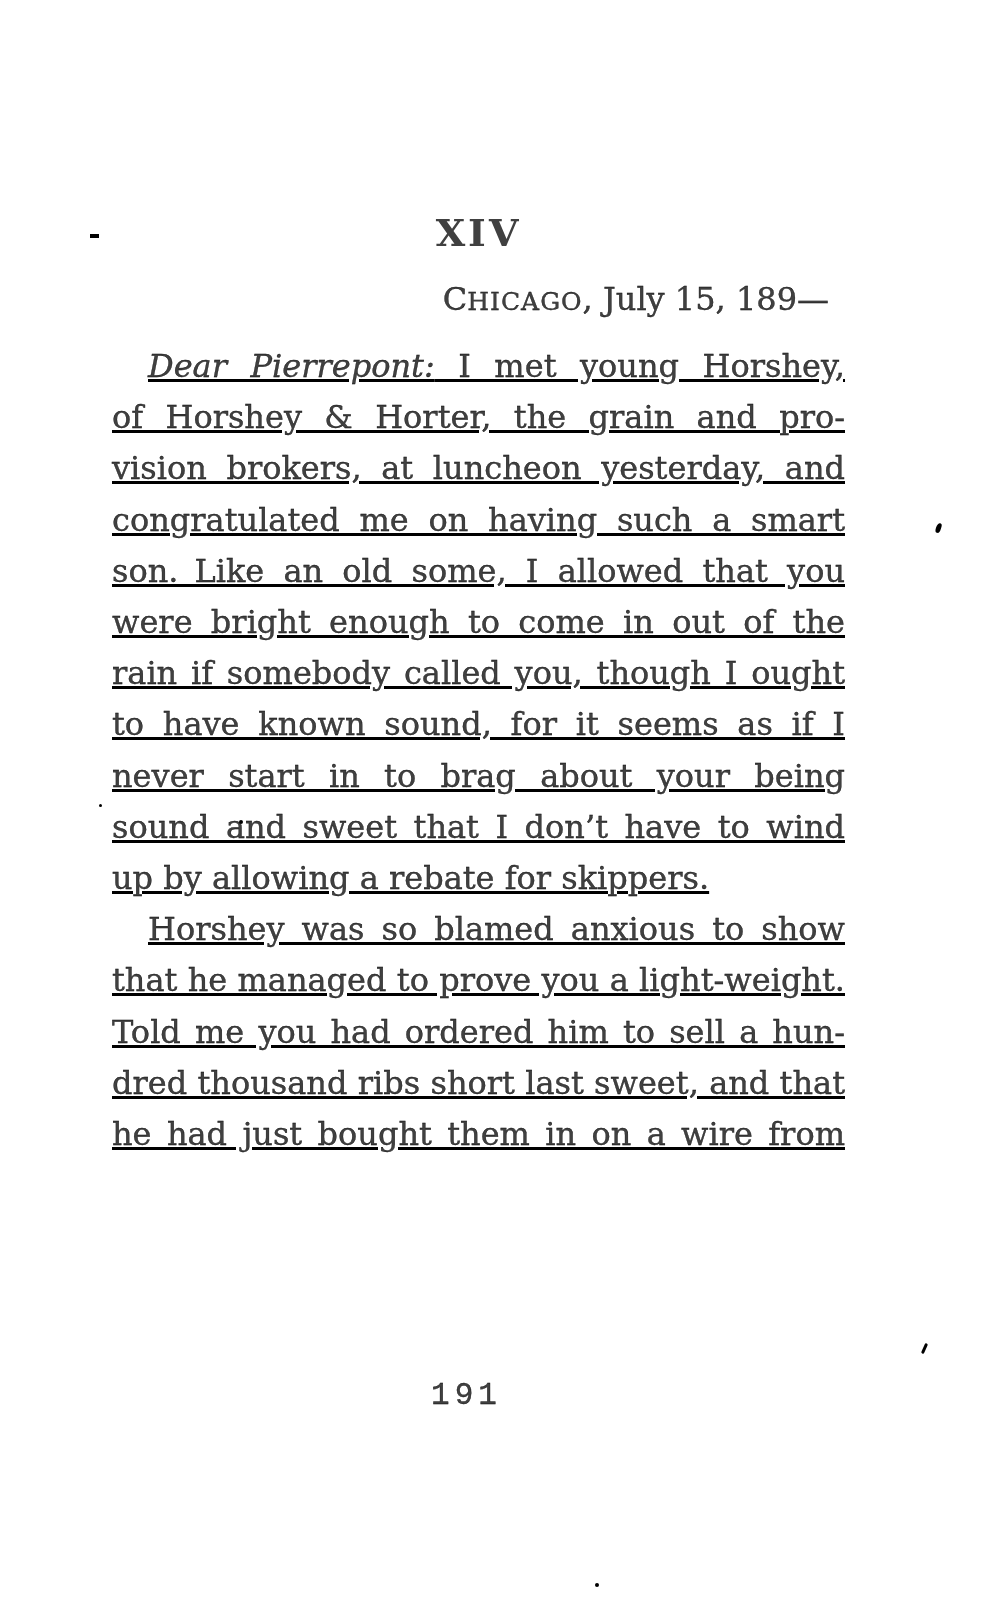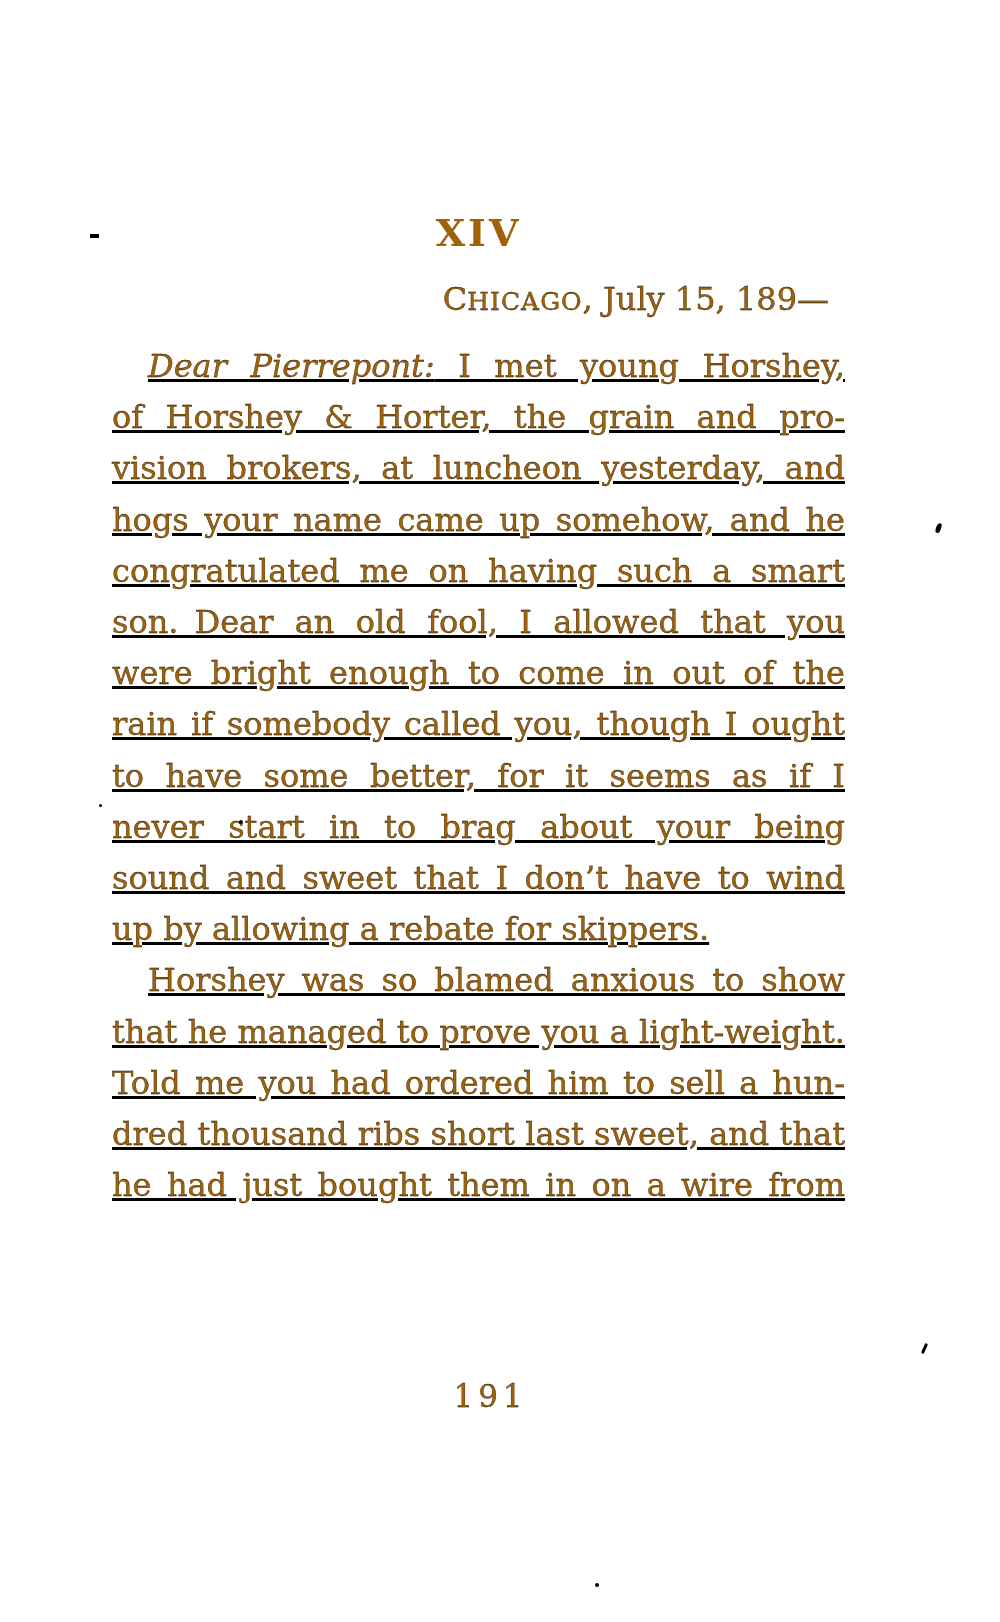--- a/index.html
+++ b/index.html
@@ -7,21 +7,21 @@
     padding: 0;
     background: #ffffff;
   }
   .sheet {
     position: relative;
     width: 1000px;
     height: 1622px;
     background: #ffffff;
     overflow: hidden;
     font-family: "DejaVu Serif", "Liberation Serif", serif;
-    color: #a16207;
+    color: #404040;
     -webkit-text-stroke: 0.3px #000000;
   }
   .heading {
     position: absolute;
     top: 210px;
     left: 112px;
     width: 733px;
     text-align: center;
     font-size: 38px;
     letter-spacing: 3px;
@@ -55,26 +55,27 @@
     text-align: justify;
     text-align-last: justify;
     white-space: normal;
   }
   .line.para-end { text-align-last: left; }
   .line.indent { text-indent: 36px; }
   .ital { font-style: italic; }
   .folio {
     position: absolute;
     top: 1378px;
-    left: 124px;
+    left: 100px;
     width: 733px;
     text-align: center;
     font-size: 31px;
     letter-spacing: 5px;
     font-variant-numeric: oldstyle-nums;
+    font-family: Liberation Mono, monospace;
   }
   .speck { position: absolute; background: #000; }
   .speck.s1 { left: 90px;  top: 234px;  width: 9px;  height: 4px; }
   .speck.s2 { left: 936px; top: 523px;  width: 5px;  height: 10px; border-radius: 60% 40% 50% 50%; transform: rotate(18deg); }
   .speck.s3 { left: 923px; top: 1343px; width: 3px;  height: 11px; border-radius: 2px; transform: rotate(24deg); }
   .speck.s4 { left: 595px; top: 1583px; width: 4px;  height: 4px;  border-radius: 50%; }
   .speck.s5 { left: 239px; top: 820px;  width: 4px;  height: 4px;  border-radius: 50%; }
   .speck.s6 { left: 99px;  top: 804px;  width: 3px;  height: 3px;  border-radius: 50%; }
 </style>
 </head>
@@ -86,26 +87,25 @@
 
   <div class="dateline">
     <span class="inset"><span class="dl-cap">C</span><span class="dl-sc">HICAGO</span><span class="dl-tail">, July 15, 189—</span></span>
   </div>
 
   <div class="letter-body">
     <div class="line indent"><span class="ital">Dear Pierrepont:</span><span> I met young Horshey,</span></div>
 
     <div class="line">of Horshey &amp; Horter, the grain and pro-</div>
     <div class="line">vision brokers, at luncheon yesterday, and</div>
-    <div class="line">hogs your name came up somehow, and he</div>
     <div class="line">congratulated me on having such a smart</div>
-    <div class="line">son. Dear an old fool, I allowed that you</div>
+    <div class="line">son. Like an old some, I allowed that you</div>
     <div class="line">were bright enough to come in out of the</div>
     <div class="line">rain if somebody called you, though I ought</div>
-    <div class="line">to have some better, for it seems as if I</div>
+    <div class="line">to have known sound, for it seems as if I</div>
     <div class="line">never start in to brag about your being</div>
     <div class="line">sound and sweet that I don’t have to wind</div>
     <div class="line para-end">up by allowing a rebate for skippers.</div>
 
     <div class="line indent">Horshey was so blamed anxious to show</div>
     <div class="line">that he managed to prove you a light-weight.</div>
     <div class="line">Told me you had ordered him to sell a hun-</div>
     <div class="line">dred thousand ribs short last sweet, and that</div>
     <div class="line">he had just bought them in on a wire from</div>
   </div>

